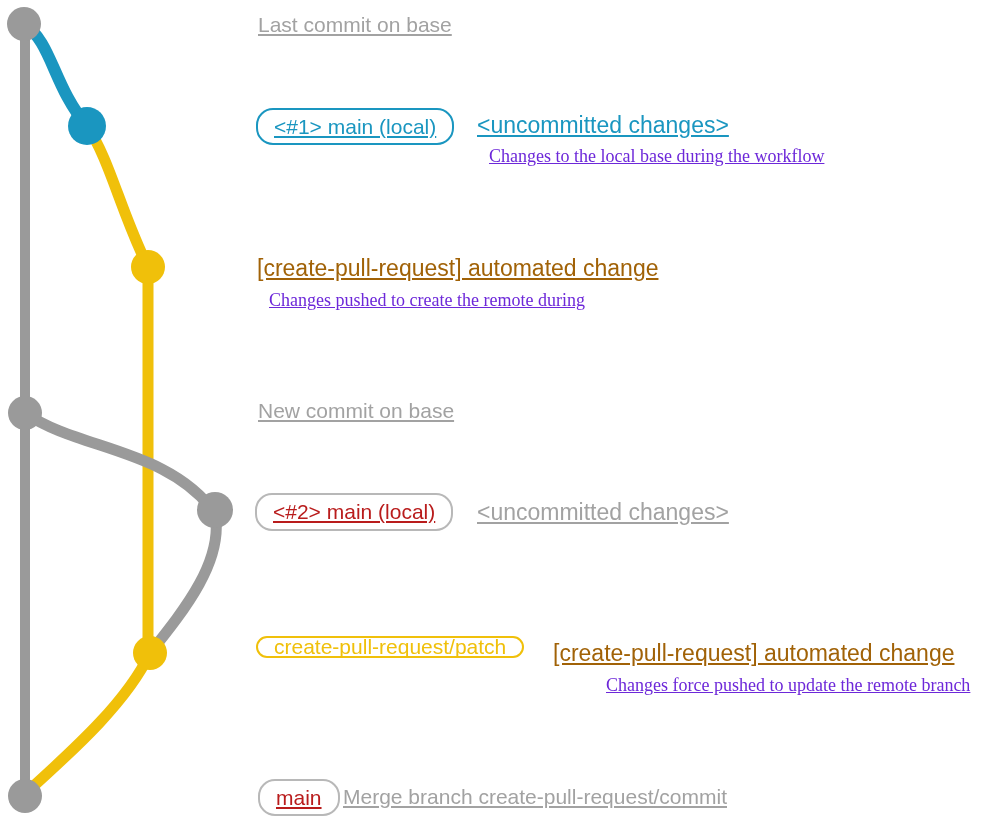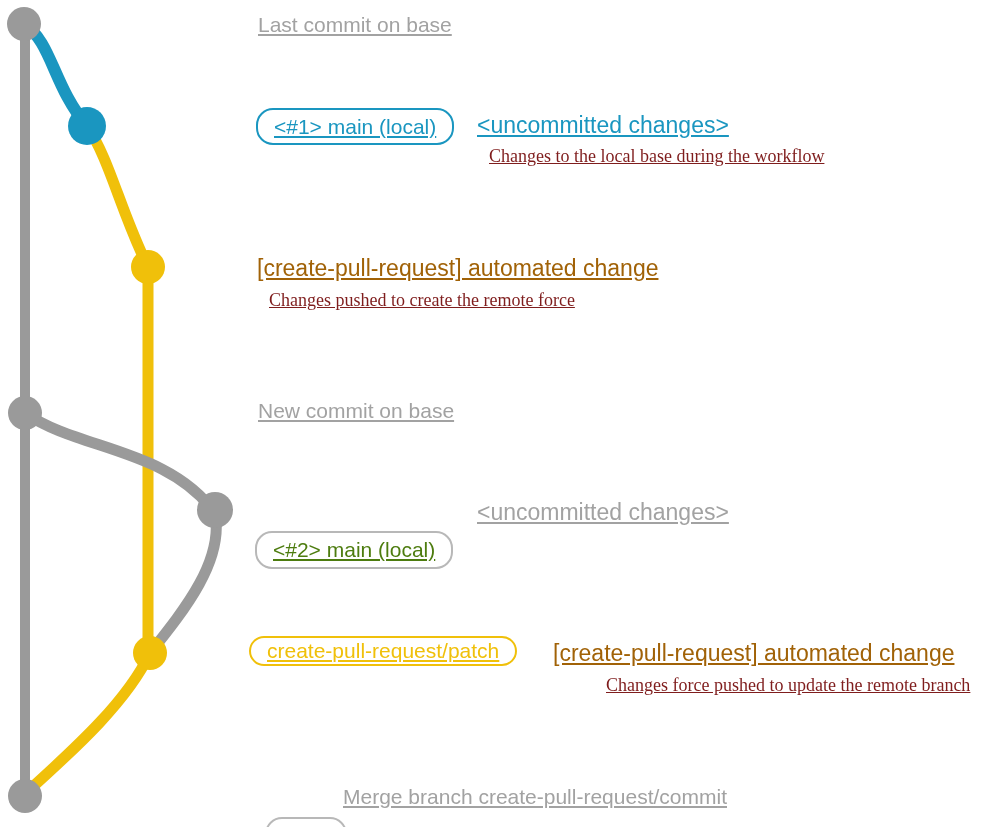--- a/index.html
+++ b/index.html
@@ -41,37 +41,37 @@
     line-height: 26px;
   }
   .title.teal   { color: #1a96c0; }
   .title.gray   { color: #a2a2a2; }
   .title.yellow { color: #a16207; text-align: center; }
 
   .desc {
     font-family: "Liberation Serif", serif;
     font-size: 18px;
     line-height: 24px;
-    color: #7f1d1d;
+    color: #6d28d9;
   }
 
   .badge {
     display: inline-flex;
     align-items: center;
     justify-content: center;
     box-sizing: border-box;
     padding: 0 16px;
     height: 37px;
     border-radius: 17px;
     border: 2px solid;
     font-size: 21px;
     background: #ffffff;
   }
   .badge.teal   { border-color: #1a96c0; color: #1a96c0; }
-  .badge.gray   { border-color: #b8b8b8; color: #4d7c0f; margin-top: 38px; }
+  .badge.gray   { border-color: #b8b8b8; color: #b91c1c; }
   .badge.yellow { border-color: #f0c00a; color: #f0c00a; }
 </style>
 </head>
 <body>
 
 <div class="canvas">
 
   <svg class="graph-svg" width="260" height="827" viewBox="0 0 260 827">
 
     <path class="branch-path stroke-gray" stroke-width="10" d="M25 24 L25 796"></path>
@@ -97,33 +97,33 @@
 
   <div class="abs note" style="left:258px; top:12px;">Last commit on base</div>
 
   <div class="abs badge teal" style="left:256px; top:108px;">
     <span>&lt;#1&gt; main (local)</span>
   </div>
   <div class="abs title teal" style="left:477px; top:112px;">&lt;uncommitted changes&gt;</div>
   <div class="abs desc" style="left:489px; top:144px;">Changes to the local base during the workflow</div>
 
   <div class="abs title yellow" style="left:257px; top:255px;">[create-pull-request] automated change</div>
-  <div class="abs desc" style="left:269px; top:288px;">Changes pushed to create the remote force</div>
+  <div class="abs desc" style="left:269px; top:288px;">Changes pushed to create the remote during</div>
 
   <div class="abs note" style="left:258px; top:398px;">New commit on base</div>
 
   <div class="abs badge gray" style="left:255px; top:493px; height:38px;">
     <span>&lt;#2&gt; main (local)</span>
   </div>
   <div class="abs title gray" style="left:477px; top:499px;">&lt;uncommitted changes&gt;</div>
 
-  <div class="abs badge yellow" style="left:249px; top:636px; height:30px;">
+  <div class="abs badge yellow" style="left:256px; top:636px; height:22px;">
     <span>create-pull-request/patch</span>
   </div>
   <div class="abs title yellow" style="left:553px; top:640px;">[create-pull-request] automated change</div>
   <div class="abs desc" style="left:566px; top:673px;margin-left:40px;">Changes force pushed to update the remote branch</div>
 
-  <div class="abs badge gray" style="left:265px; top:779px;">
+  <div class="abs badge gray" style="left:258px; top:779px;">
     <span>main</span>
   </div>
   <div class="abs note" style="left:343px; top:784px;">Merge branch create-pull-request/commit</div>
 
 </div>
 
 </body></html>

